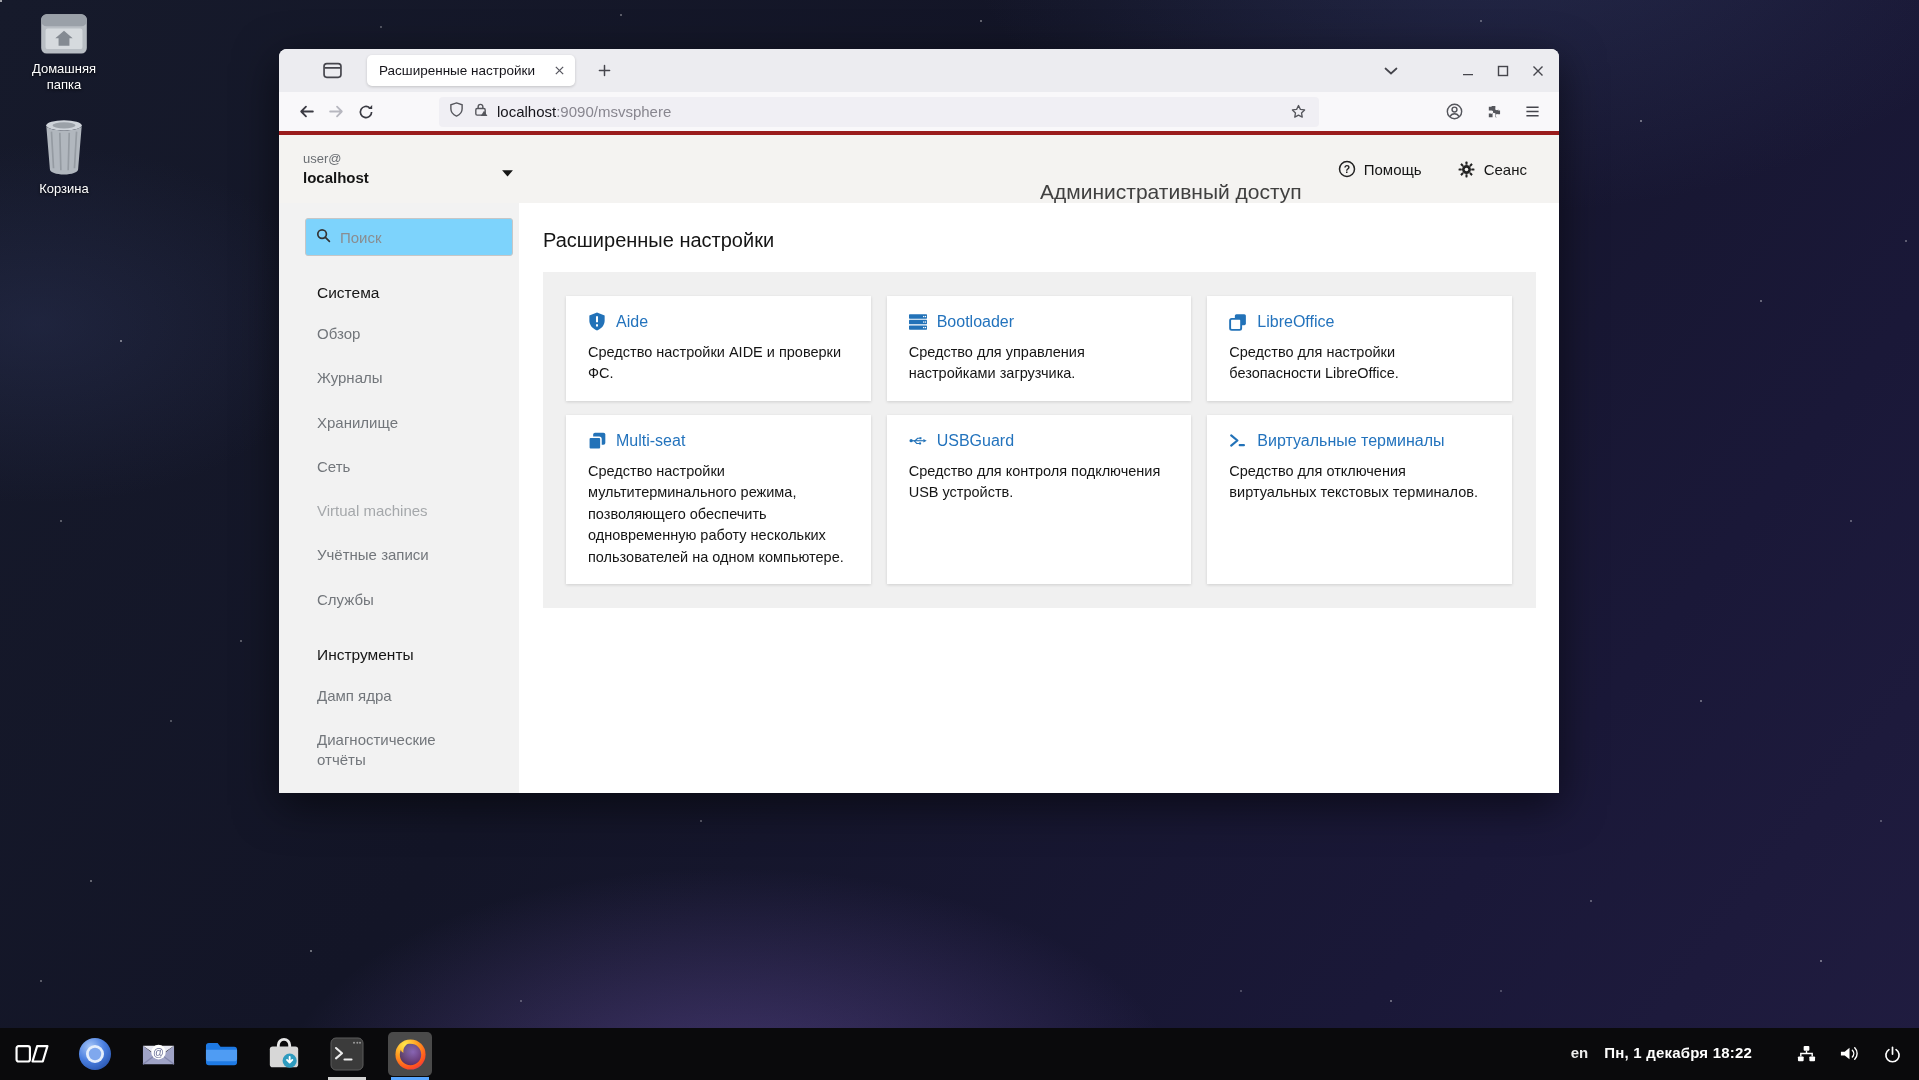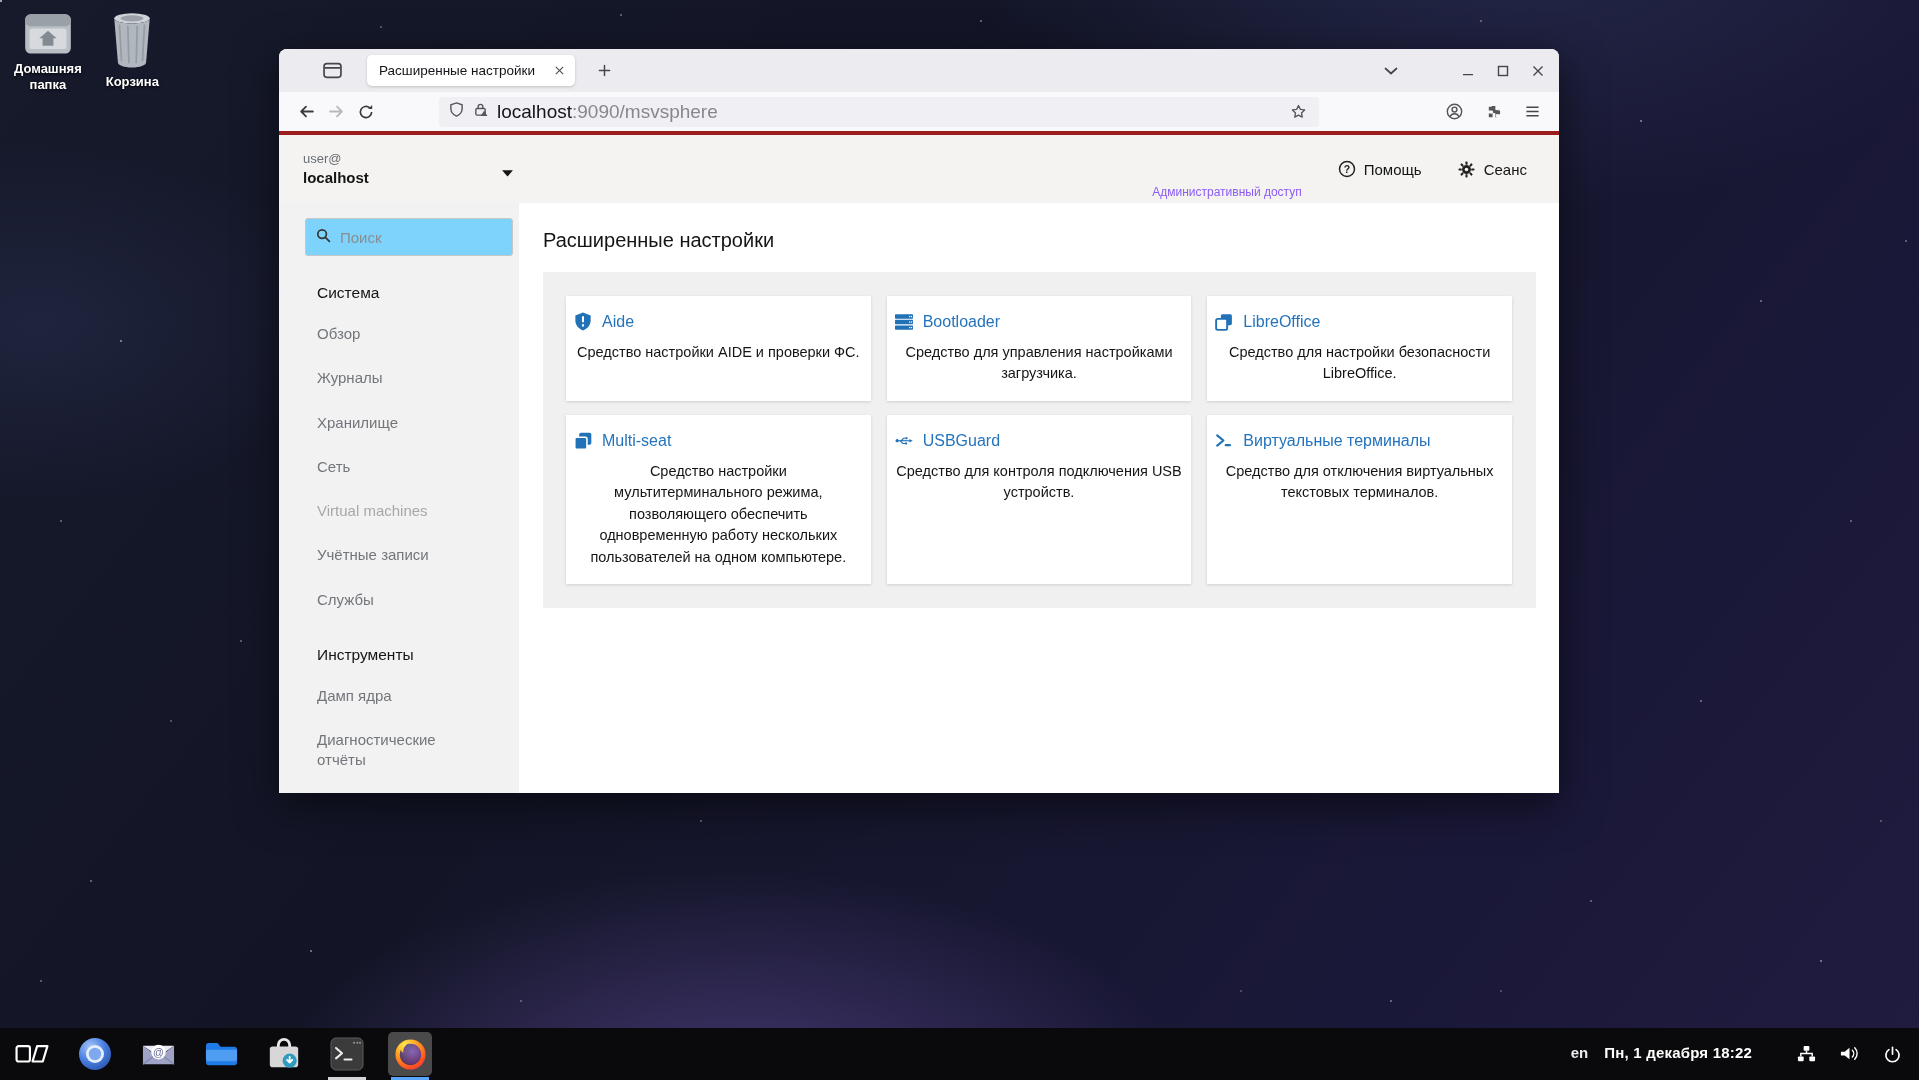--- a/index.html
+++ b/index.html
@@ -18,21 +18,21 @@
     box-shadow: 120px 340px rgba(255,255,255,.55), 240px 640px rgba(255,255,255,.4), 90px 880px rgba(255,255,255,.45),
       310px 950px rgba(255,255,255,.5), 520px 1000px rgba(255,255,255,.35), 700px 820px rgba(255,255,255,.4),
       1640px 120px rgba(255,255,255,.5), 1760px 300px rgba(255,255,255,.45), 1850px 520px rgba(255,255,255,.4),
       1700px 700px rgba(255,255,255,.45), 1590px 900px rgba(255,255,255,.4), 1820px 960px rgba(255,255,255,.5),
       1480px 20px rgba(255,255,255,.4), 980px 20px rgba(255,255,255,.45), 620px 14px rgba(255,255,255,.4),
       380px 26px rgba(255,255,255,.35), 60px 520px rgba(255,255,255,.4), 170px 720px rgba(255,255,255,.35),
       1390px 1000px rgba(255,255,255,.45), 1240px 990px rgba(255,255,255,.3), 40px 980px rgba(255,255,255,.4),
       1905px 240px rgba(255,255,255,.4), 1880px 820px rgba(255,255,255,.35), 1500px 990px rgba(255,255,255,.3); }
 
   
-  .desk-icons { position:absolute; left:14px; top:10px; width:100px; display:flex; flex-direction:row; gap:24px;font-weight:bold; }
+  .desk-icons { position:absolute; left:14px; top:10px; width:100px; display:flex; flex-direction:column; gap:24px; }
   .desk-icon { display:flex; flex-direction:column; align-items:center; gap:5px; }
   .desk-icon .glyph { display:grid; place-items:center; }
   .desk-icon .lbl { color:#fff; font-size:13px; text-align:center; line-height:1.25; text-shadow:0 1px 3px rgba(0,0,0,.85); }
 
   
   .window { position:absolute; left:279px; top:49px; width:1280px; height:744px; border-radius:8px 8px 0 0;
     overflow:hidden; background:#fff; box-shadow:0 12px 44px rgba(0,0,0,.55); }
 
   .tabbar { height:43px; background:#ececf0; display:flex; align-items:center; padding-right:12px; }
   .ffview { margin-left:42px; width:22px; height:20px; display:grid; place-items:center; }
@@ -43,56 +43,56 @@
   .newtab { margin-left:16px; width:26px; height:26px; display:grid; place-items:center; border-radius:4px; }
   .tb-spacer { flex:1; }
   .chevron { width:24px; height:24px; display:grid; place-items:center; }
   .winctl { display:flex; gap:17px; margin-left:56px; align-items:center; }
   .winbtn { width:18px; height:18px; display:grid; place-items:center; }
 
   .navbar { height:39px; background:#f9f8fa; display:flex; align-items:center; padding:0 12px; }
   .nav-btn { width:30px; height:30px; display:grid; place-items:center; border-radius:4px; }
   .urlbar { margin-left:58px; flex:1; max-width:880px; height:30px; background:#f0eff4; border-radius:4px;
     display:flex; align-items:center; padding:0 10px; gap:9px; }
-  .url-text { font-size:19px; }
+  .url-text { font-size:15px; }
   .url-host { color:#15141a; }
   .url-rest { color:#88868f; }
   .url-star { margin-left:auto; width:22px; height:22px; display:grid; place-items:center; }
   .nav-right { margin-left:auto; display:flex; align-items:center; gap:9px; }
 
   .brand-line { height:4px; background:#9a1c1c; }
 
   
   .masthead { height:68px; background:#f4f3f1; display:flex; align-items:center; padding:0 32px 0 24px; }
   .host-block { display:flex; flex-direction:column; line-height:1.3; }
   .user-prefix { font-size:13px; color:#6a6e73; }
   .hostname { font-size:15px; font-weight:700; color:#151515; }
   .host-caret { margin-left:132px; width:14px; height:10px; }
   .mast-right { margin-left:auto; display:flex; align-items:center; gap:36px; }
-  .admin-link { color:#8b5cf6; font-size:12px; cursor:pointer;margin-top:46px; }
+  .admin-link { color:#404040; font-size:21px; cursor:pointer;margin-top:46px; }
   .mast-item { display:flex; align-items:center; gap:8px; font-size:15px; color:#151515; }
   .mast-icon { width:18px; height:18px; display:grid; place-items:center; }
 
   .content { display:flex; height:758px; }
   .sidebar { width:240px; flex-shrink:0; background:#f2f2f2; padding-top:15px; overflow:hidden; }
   .search { margin:0 6px 4px 26px; height:38px; background:#7dd3fc; border:1px solid #c6c6c6; border-radius:3px;
     display:flex; align-items:center; padding:0 10px; gap:9px; }
   .search input { border:0; outline:0; background:transparent; font-size:15px; color:#151515; width:100%;
     font-family:"Liberation Sans",sans-serif; }
   .search input::placeholder { color:#8a8d90; }
   .nav-list .section { padding:24px 10px 10px 38px; font-size:15.5px; color:#151515; font-weight:500; }
   .nav-list .item { padding:12px 36px 12px 38px; font-size:15px; color:#72767b; line-height:1.35; cursor:pointer; }
   .nav-list .item.muted { color:#a5a8ab; }
   .nav-list .item.active { background:#fff; border-radius:8px; color:#151515; margin:0 2px 0 20px; padding-left:18px; }
 
   .main { flex:1; background:#fff; padding:26px 23px 0 24px; overflow:hidden; }
   .page-title { font-size:20px; font-weight:400; color:#151515; }
   .cards-wrap { margin-top:20px; background:#f0f0f0; padding:24px 24px 24px 23px; }
   .cards { display:grid; grid-template-columns:repeat(3,1fr); gap:14px 16px; }
-  .card { background:#fff; padding:17px 8px 16px; box-shadow:0 1px 3px rgba(0,0,0,.14); cursor:pointer;text-align:center; }
+  .card { background:#fff; padding:17px 22px 16px; box-shadow:0 1px 3px rgba(0,0,0,.14); cursor:pointer; }
   .card-title { display:flex; align-items:center; gap:10px; color:#2373bd; font-size:16px; font-weight:500; }
   .card-icon { width:18px; height:18px; display:inline-flex; align-items:center; }
   .card-icon svg { width:100%; }
   .card-desc { margin-top:11px; font-size:14.5px; color:#151515; line-height:1.48; }
 
   
   .taskbar { position:absolute; left:0; bottom:0; width:100%; height:52px; background:#0a0a0c;
     display:flex; align-items:center; padding:0 16px 0 10px; }
   .tb-apps { display:flex; align-items:center; gap:19px; height:100%; }
   .tb-app { width:44px; height:44px; display:grid; place-items:center; position:relative; border-radius:5px; cursor:pointer; }

